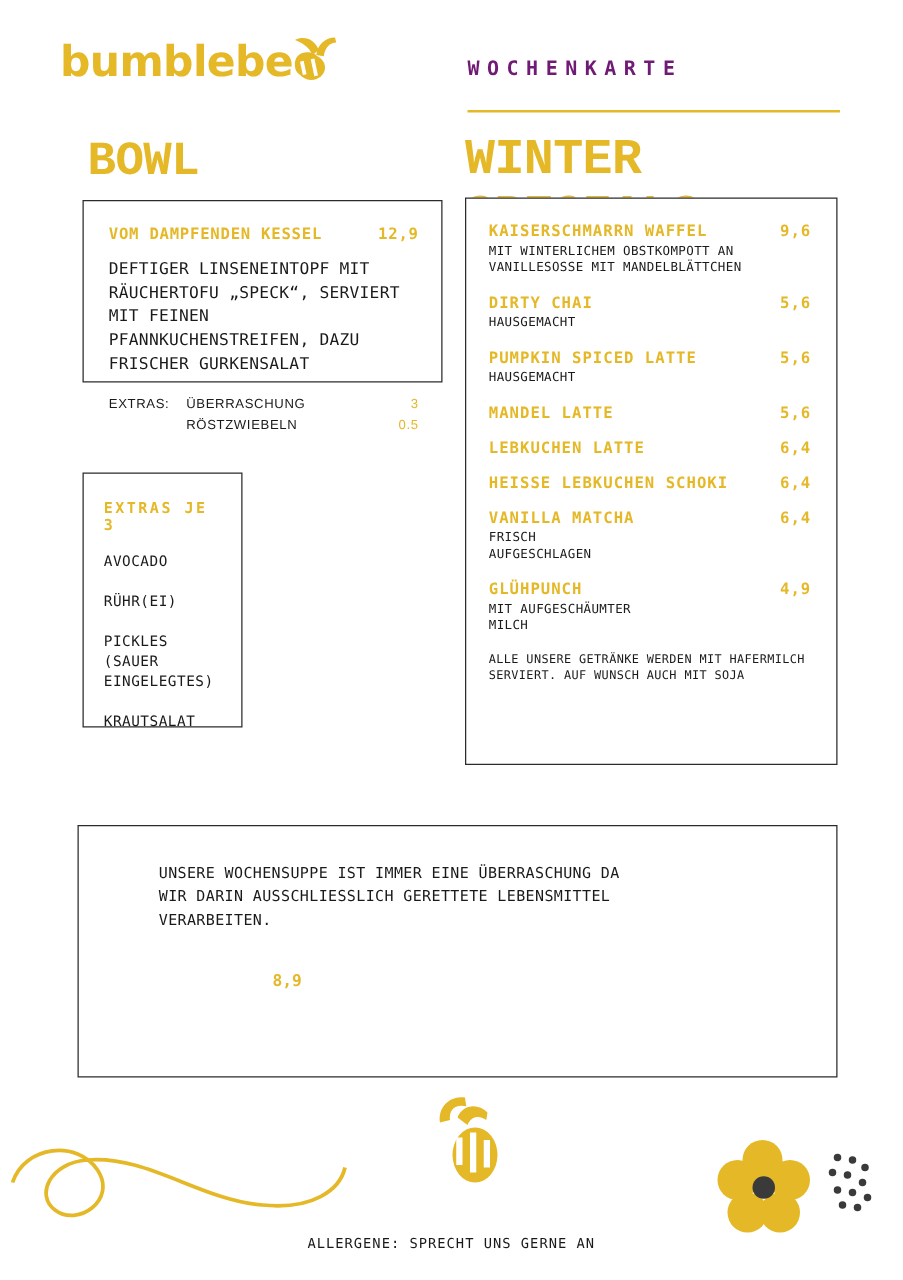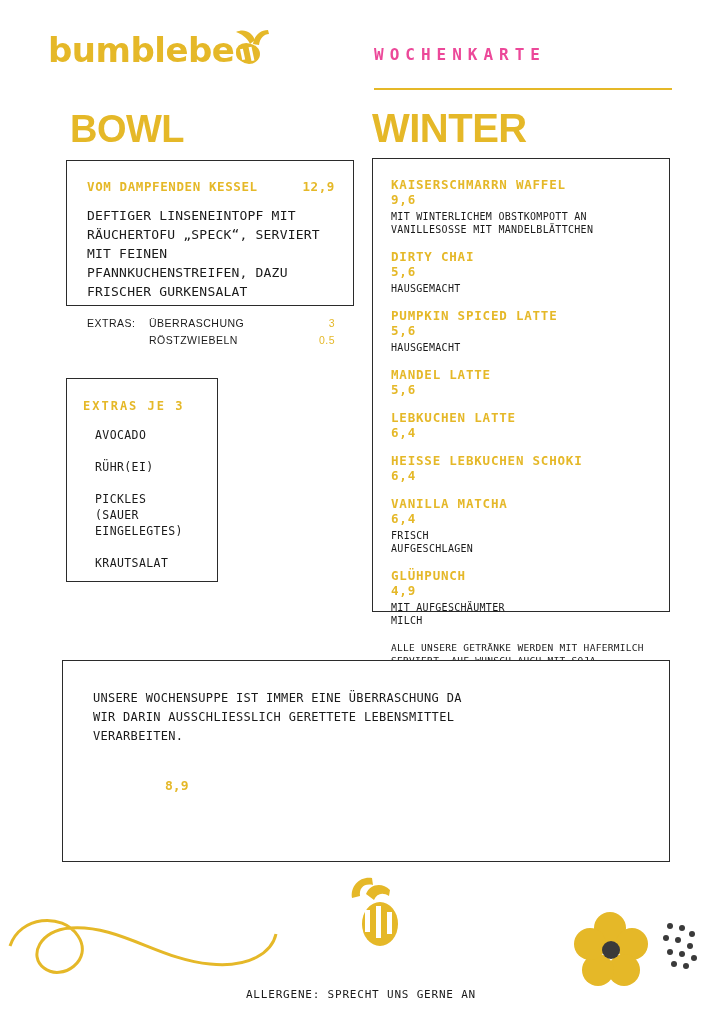--- a/index.html
+++ b/index.html
@@ -45,37 +45,37 @@
     height: 40px;
   }
 
   .wochenkarte {
     position: absolute;
     left: 374px;
     top: 45px;
     font-size: 16px;
     font-weight: bold;
     letter-spacing: 6px;
-    color: #ec4899;
+    color: #701a75;
     font-family: "DejaVu Sans Mono", monospace;
   }
   .header-rule {
     position: absolute;
     left: 374px;
     top: 88px;
     width: 298px;
     height: 2px;
     background: #e5b828;
   }
 
   
   .section-title {
     position: absolute;
     color: #e5b828;
-    font-family: Liberation Sans, sans-serif;
+    font-family: Liberation Mono, monospace;
     font-weight: bold;
     letter-spacing: -0.5px;
   }
   #title-bowl {
     left: 70px;
     top: 108px;
     font-size: 38px;
   }
   #title-winter {
     left: 372px;
@@ -89,23 +89,23 @@
   }
 
   
   .box {
     position: absolute;
     border: 1px solid #2b2b2b;
     box-sizing: border-box;
     background: #fff;
   }
   #box-bowl { left: 66px; top: 160px; width: 288px; height: 146px; }
-  #box-extras { left: 66px; top: 378px; width: 152px; height: 204px; }
+  #box-extras { left: 66px; top: 378px; width: 128px; height: 204px; }
   #box-winter { left: 372px; top: 158px; width: 298px; height: 454px; }
-  #box-retter { left: 62px; top: 660px; width: 608px; height: 202px; }
+  #box-retter { left: 62px; top: 660px; width: 608px; height: 202px; padding-left: 34px; }
 
   
   .item-head {
     display: flex;
     justify-content: space-between;
     align-items: baseline;
     color: #e5b828;
     font-family: "DejaVu Sans Mono", monospace;
     font-weight: bold;
     font-size: 12.5px;
@@ -150,35 +150,34 @@
     font-family: "DejaVu Sans Mono", monospace;
     font-size: 11.5px;
     letter-spacing: 0.4px;
     line-height: 16px;
   }
   .extras-list li {
     list-style: none;
     margin-bottom: 16px;
     white-space: pre-line;
   }
-  .extras-list { padding: 0; margin-left: 12px; }
+  .extras-list { padding: 0; margin-left: 0; }
 
   
   .winter-inner { padding: 18px 20px 0 18px; }
   .w-item { margin-bottom: 13px; }
   .w-row {
     display: flex;
     justify-content: space-between;
     align-items: baseline;
     color: #e5b828;
     font-family: "DejaVu Sans Mono", monospace;
     font-weight: bold;
     font-size: 12.5px;
     letter-spacing: 0.8px;
-    flex-direction: column;
   }
   .w-sub {
     font-family: "DejaVu Sans Mono", monospace;
     font-size: 10px;
     letter-spacing: 0.3px;
     line-height: 13px;
     color: #1a1a1a;
     margin-top: 3px;
     white-space: pre-line;
   }
@@ -209,21 +208,21 @@
     color: #e5b828;
     font-family: "DejaVu Sans Mono", monospace;
     font-weight: bold;
   }
   .retter-name {
     margin-left: 172px;
     font-size: 17px;
     letter-spacing: 1px;
   }
   .retter-price {
-    margin-left: 72px;
+    margin-left: 91px;
     font-size: 13px;
   }
 
   
   .footer-art {
     position: absolute;
     left: 0;
     top: 872px;
     width: 722px;
     height: 152px;

